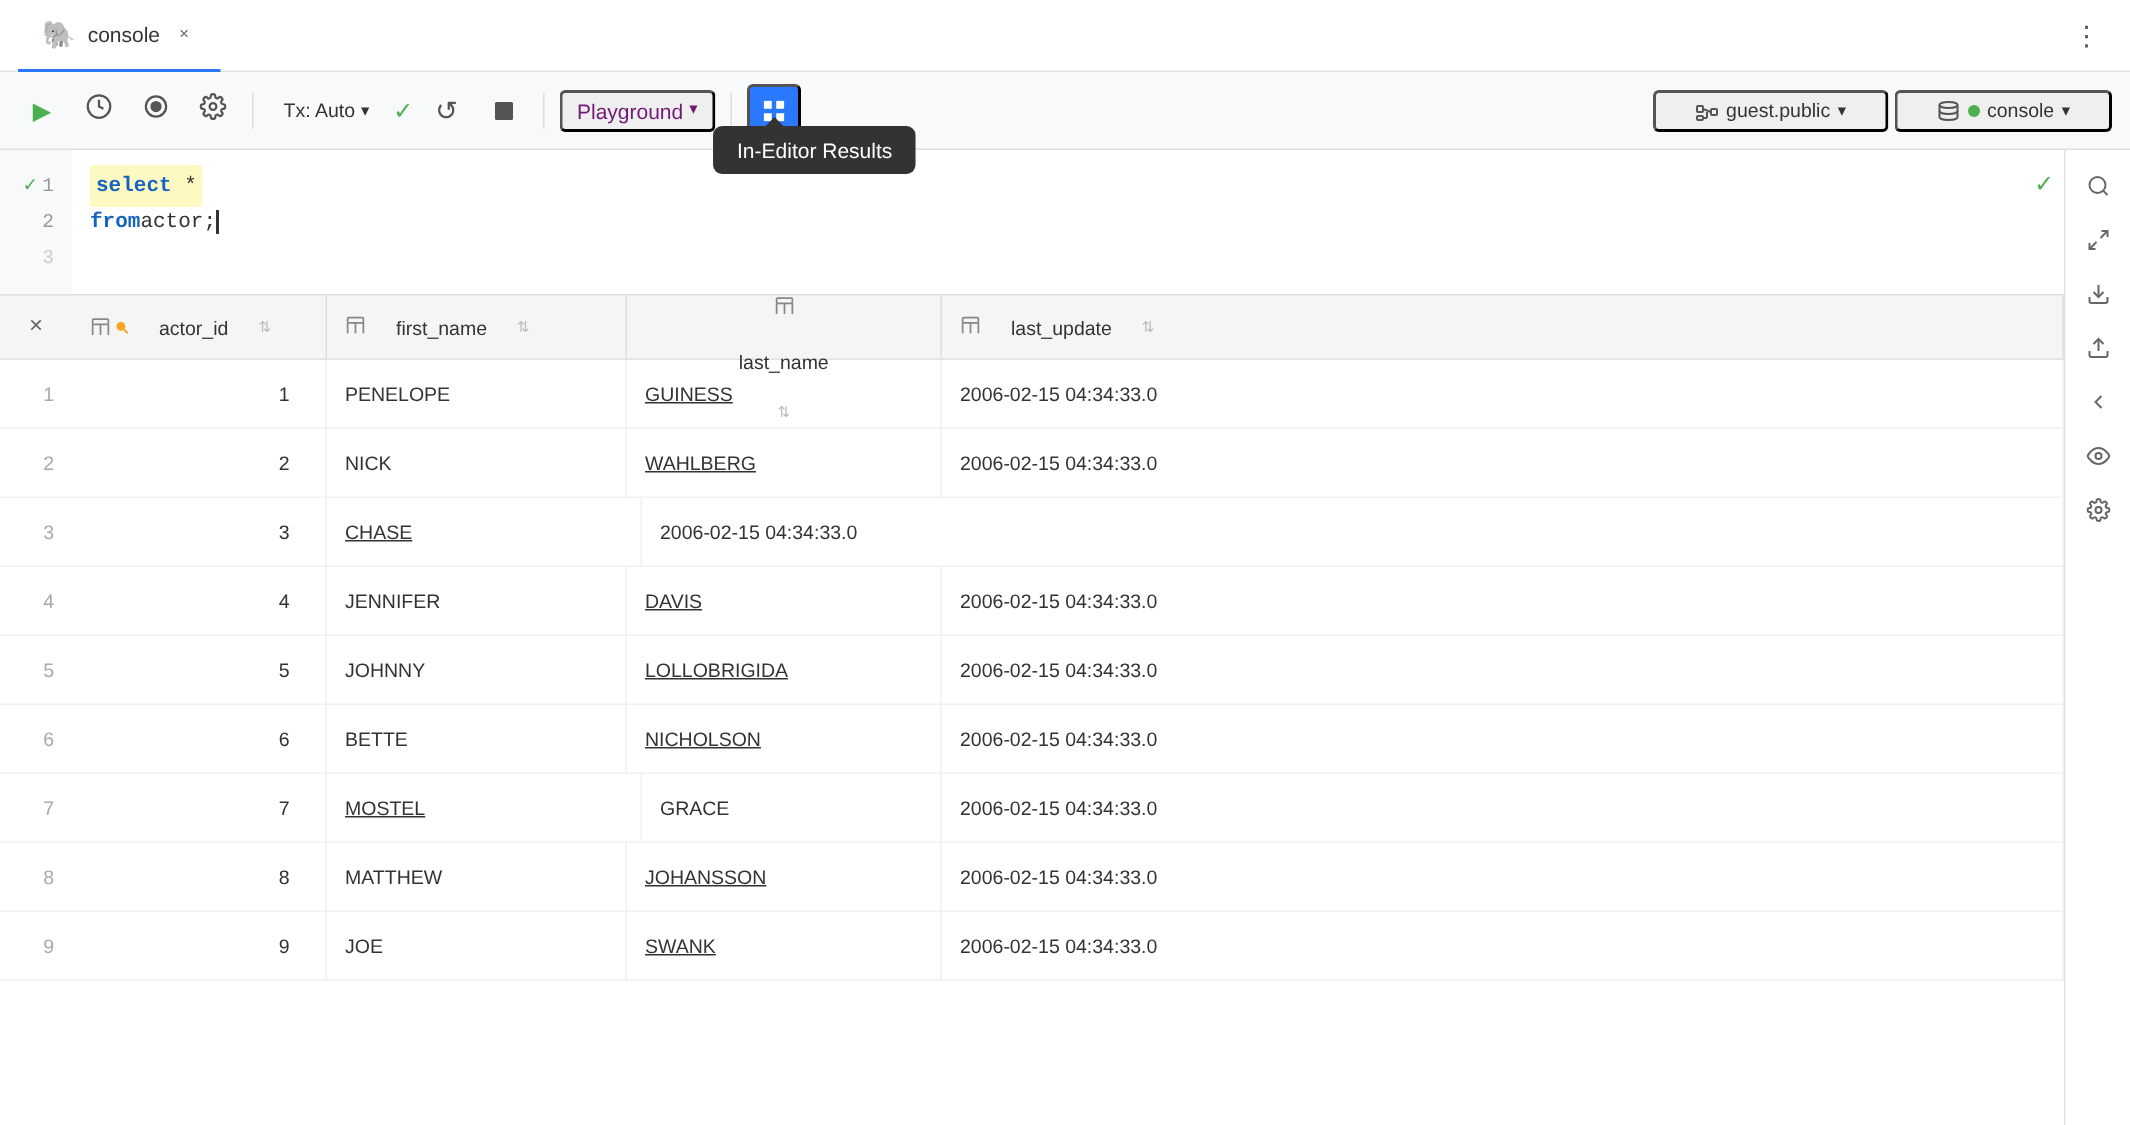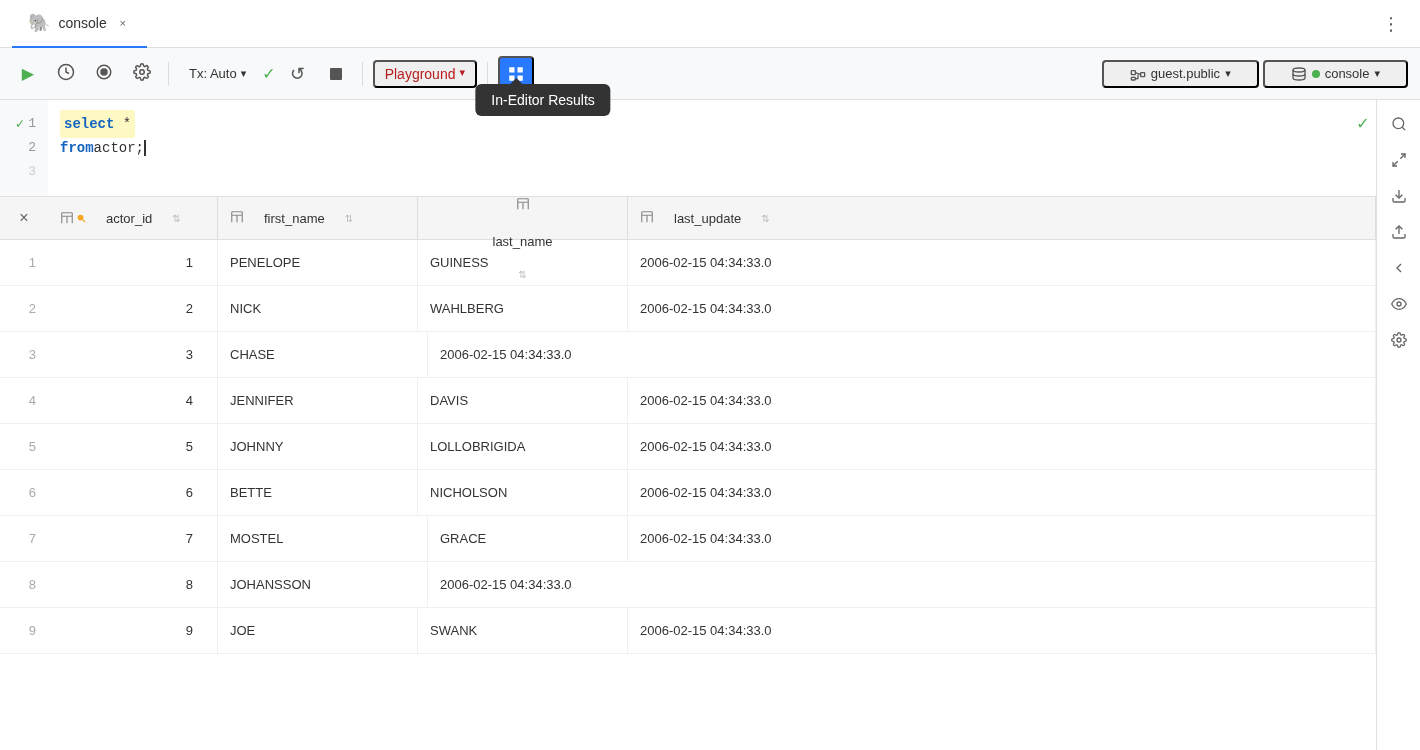--- a/index.html
+++ b/index.html
@@ -41,21 +41,21 @@
     .toolbar-divider { width: 1px; height: 24px; background: #ddd; margin: 0 4px; }
     .toolbar-dropdown {
       display: flex; align-items: center; gap: 4px;
       padding: 4px 10px; border-radius: 4px; cursor: pointer;
       font-size: 13px; color: #333; background: transparent; border: none;
     }
     .toolbar-check { color: #4caf50; font-size: 16px; }
     .toolbar-playground {
       display: flex; align-items: flex-start; gap: 4px;
       padding: 4px 10px; border-radius: 4px; cursor: pointer;
-      font-size: 14px; color: #b91c1c; font-weight: 500;
+      font-size: 14px; color: #701a75; font-weight: 500;
     }
     .toolbar-grid-btn {
       display: flex; align-items: center; justify-content: center;
       width: 36px; height: 36px; border-radius: 4px; cursor: pointer;
       background: #2979ff; color: #fff; font-size: 16px; position: relative;
     }
     .toolbar-right { display: flex; align-items: center; gap: 4px; margin-left: auto; }
     .toolbar-schema, .toolbar-console {
       display: flex; align-items: center; gap: 5px;
       padding: 4px 26px; border-radius: 4px; cursor: pointer;
@@ -118,21 +118,21 @@
       width: 48px; text-align: right; padding-right: 12px;
       font-size: 13px; color: #aaa; flex-shrink: 0;
     }
     .result-cell {
       padding: 0 12px; font-size: 13px; color: #333;
       border-right: 1px solid #f0f0f0; height: 100%;
       display: flex; align-items: center; overflow: hidden;
     }
     .result-cell.actor-id { width: 170px; justify-content: flex-end; padding-right: 24px; }
     .result-cell.first-name { width: 200px; }
-    .result-cell.last-name { width: 210px; }
+    .result-cell.last-name { width: 210px; text-decoration: underline; }
     .result-cell.last-update { flex: 1; }
 
     
     .right-sidebar {
       width: 44px; display: flex; flex-direction: column; align-items: center;
       padding: 8px 0; gap: 4px; border-left: 1px solid #e0e0e0;
       background: #fff; flex-shrink: 0;
     }
     .sidebar-icon {
       width: 32px; height: 32px; display: flex; align-items: center; justify-content: center;
@@ -397,20 +397,21 @@
           <div class="result-row">
     <div class="result-row-num">7</div>
     <div class="result-cell actor-id">7</div>
     <div class="result-cell last-name">MOSTEL</div>
     <div class="result-cell first-name">GRACE</div>
     <div class="result-cell last-update">2006-02-15 04:34:33.0</div>
   </div>
           <div class="result-row">
     <div class="result-row-num">8</div>
     <div class="result-cell actor-id">8</div>
+    <div class="result-cell first-name">MATTHEW</div>
     <div class="result-cell last-name">JOHANSSON</div>
     <div class="result-cell last-update">2006-02-15 04:34:33.0</div>
   </div>
           <div class="result-row">
     <div class="result-row-num">9</div>
     <div class="result-cell actor-id">9</div>
     <div class="result-cell first-name">JOE</div>
     <div class="result-cell last-name">SWANK</div>
     <div class="result-cell last-update">2006-02-15 04:34:33.0</div>
   </div>

